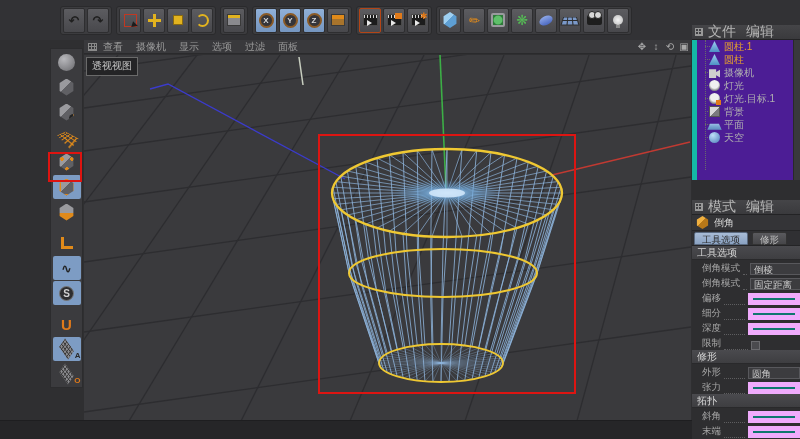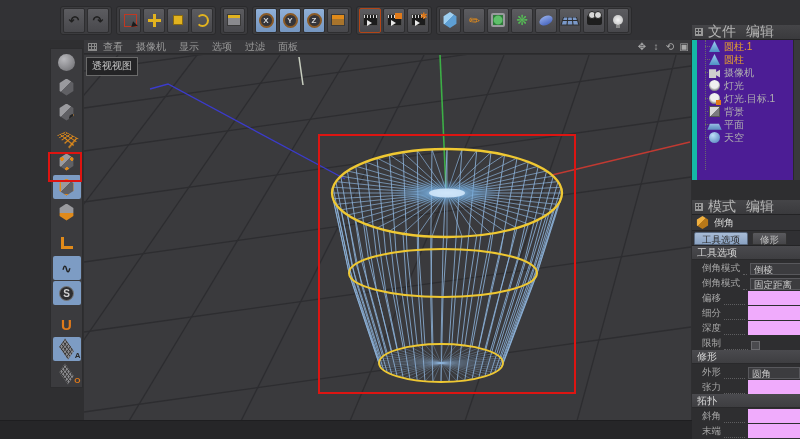--- a/index.html
+++ b/index.html
@@ -132,21 +132,21 @@
     background:linear-gradient(135deg,#f0b040 0 45%,#b87818 45% 100%); }
   .am-tabs { display:flex; height:15px; background:#303033; border-bottom:1px solid #242426; }
   .am-tab { font-size:9.5px; padding:1px 7px 2px; color:#2a2a2a; background:linear-gradient(#a8bcd6,#8aa2c2);
     border:1px solid #5a6a80; border-radius:2px 2px 0 0; margin:1px 2px 0 2px; cursor:pointer; white-space:nowrap; }
   .am-tab.idle { background:linear-gradient(#5a5a5e,#464649); color:#c0c0c0; border-color:#333; }
   .am-sec { height:14px; background:linear-gradient(#4a4a4e,#3e3e41); border-bottom:1px solid #29292b;
     color:#d8d8d8; font-size:10px; display:flex; align-items:center; padding-left:5px; cursor:pointer; }
   .am-row { display:flex; align-items:flex-end; height:15px; padding-left:10px; font-size:9.5px; color:#a8a8a8; }
   .am-row .lbl { white-space:nowrap; }
   .am-row .lead { flex:1; margin:0 3px; border-bottom:1px dotted #5e5e60; height:55%; min-width:4px; }
-  .am-row .val { background:#0f766e; border:7px solid #f0abfc; color:#cccccc; font-size:9.5px;
+  .am-row .val { background:#0f766e; border:5px solid #f0abfc; color:#cccccc; font-size:9.5px;
     height:12px; line-height:12px; padding:0 3px; width:52px; flex:none; overflow:hidden; white-space:nowrap; }
   .am-row .val.drop { background:#3c3c3f; border:1px solid #58585c; }
   .am-row .chk { width:9px; height:9px; background:#4a4a4e; border:1px solid #6a6a6e; flex:none; margin-right:40px; }
 
   .bottom-strip { position:absolute; left:0; top:420px; width:692px; height:19px; background:#262628; border-top:1px solid #1e1e20; }
 </style>
 </head>
 <body>
 
 <div class="app">

